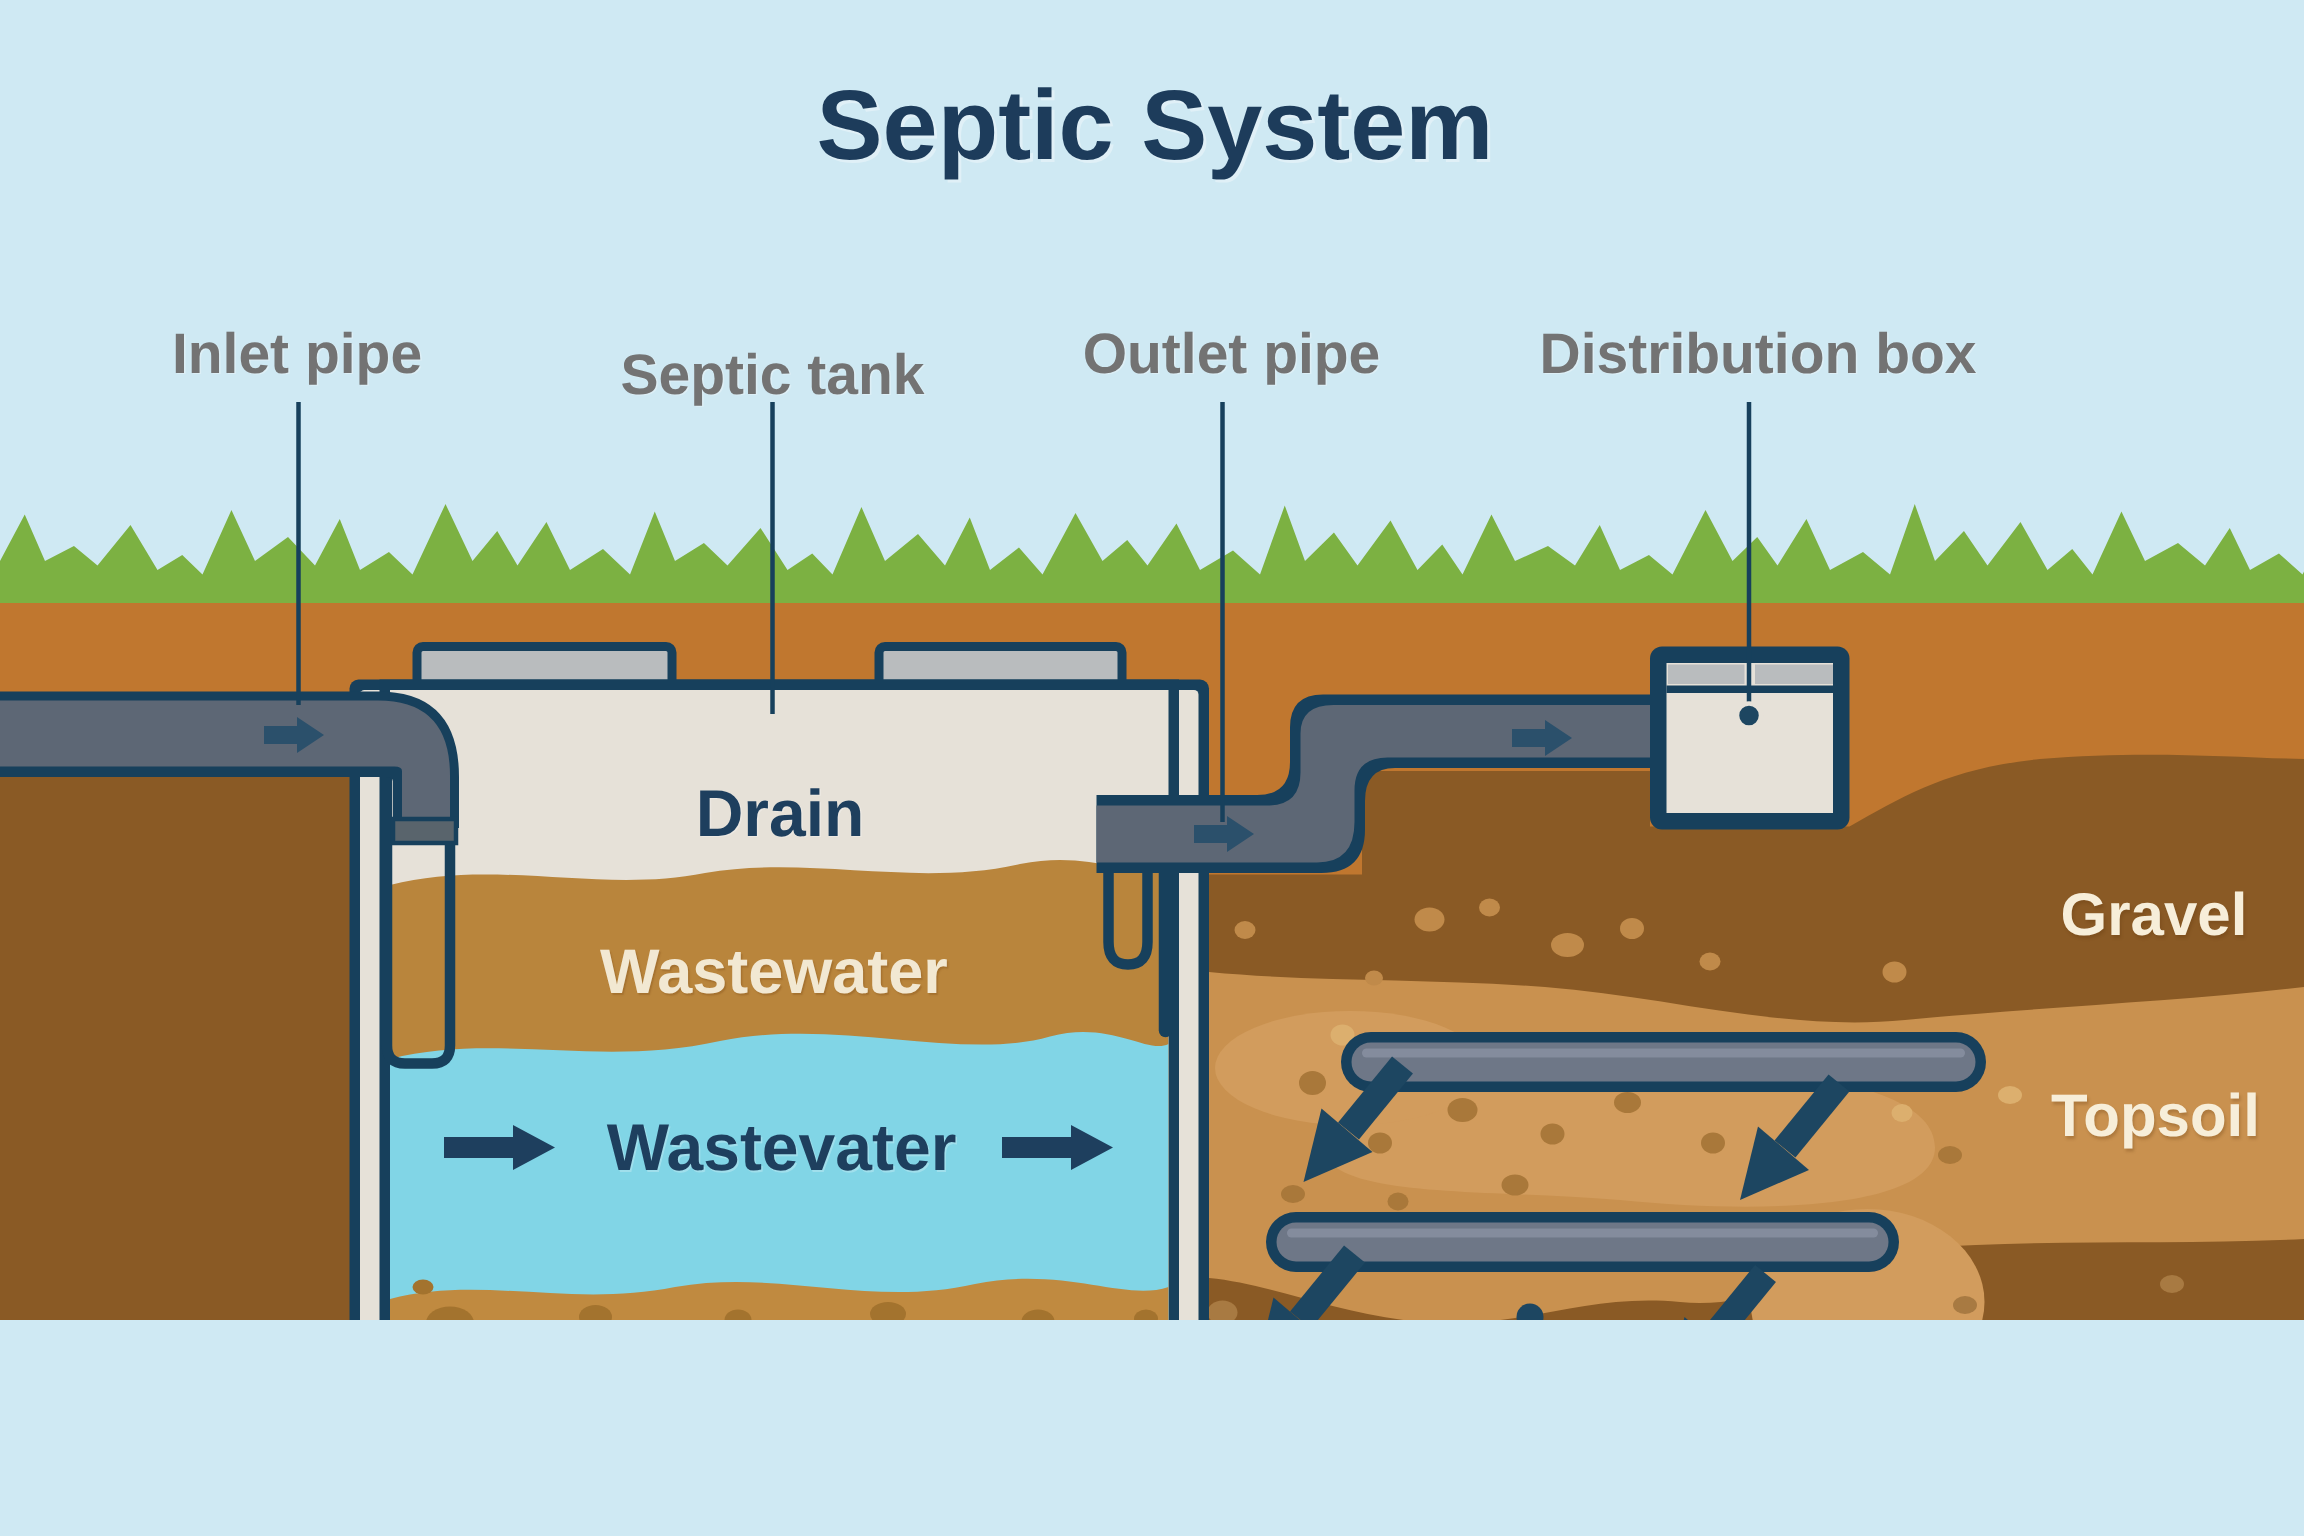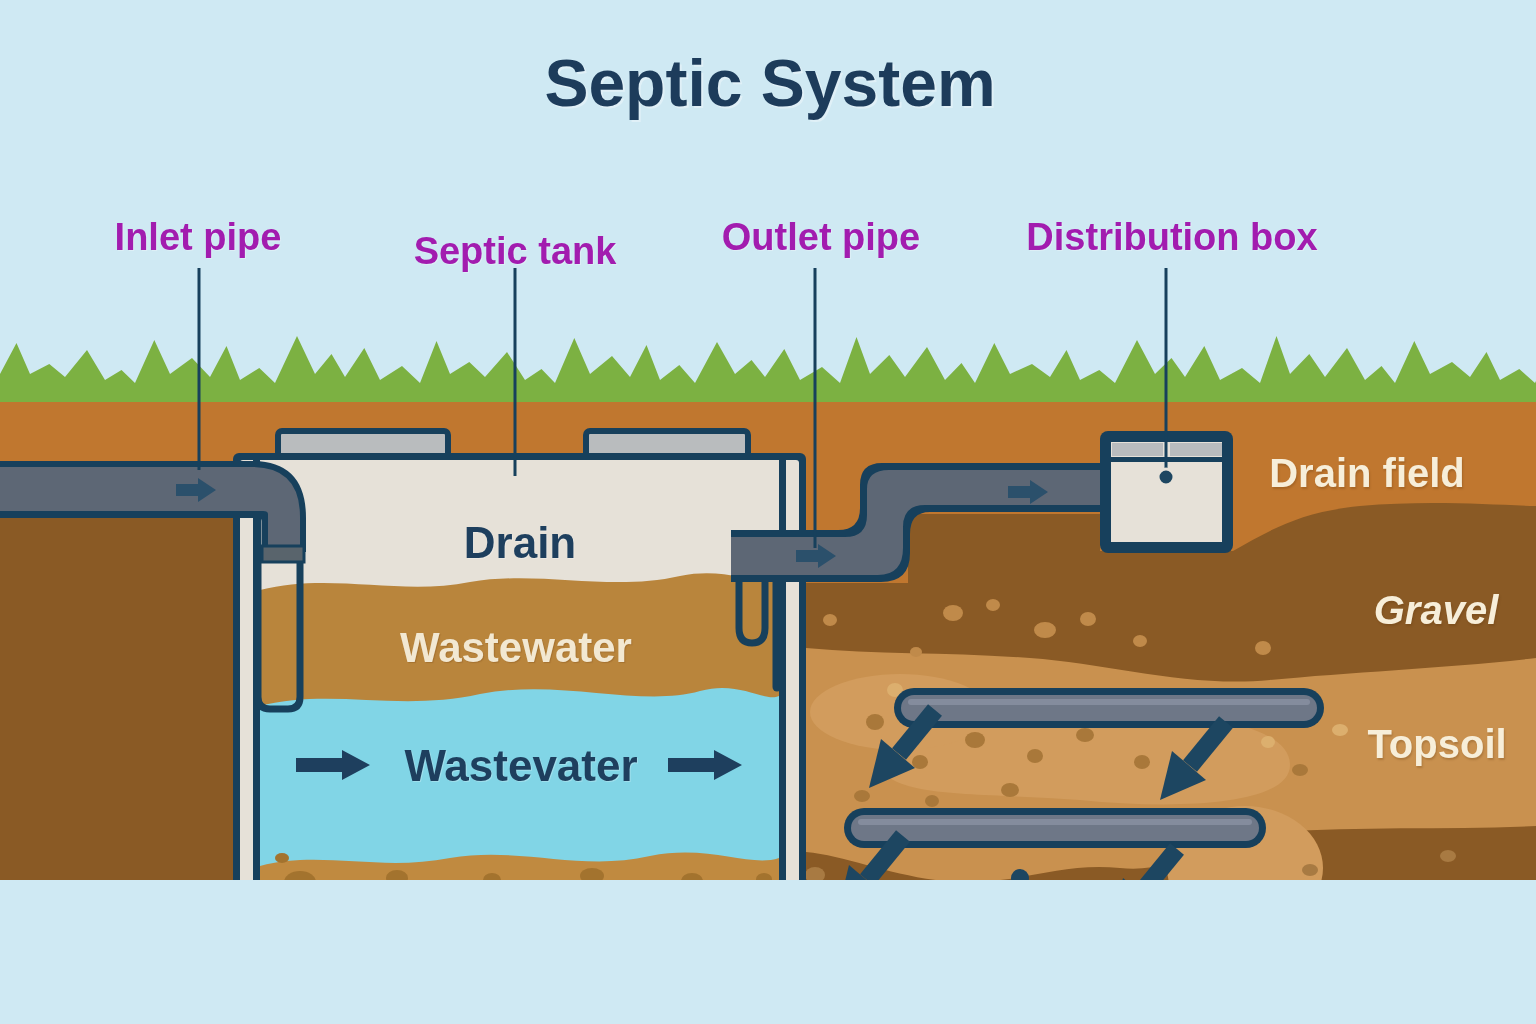--- a/index.html
+++ b/index.html
@@ -3,21 +3,21 @@
 <meta charset="utf-8">
 <style>
   html,body{margin:0;padding:0;background:#cfe9f3;}
   #stage{position:relative;width:1536px;height:880px;overflow:hidden;
          font-family:"Liberation Sans","DejaVu Sans",sans-serif;}
   #scene{position:absolute;left:0;top:0;}
   .txt{position:absolute;transform:translate(-50%,-50%);font-weight:bold;
        white-space:nowrap;text-align:center;line-height:1.18;}
   .title{font-size:66px;color:#1d3c5b;letter-spacing:0px;
          text-shadow:2px 2px 0 rgba(255,255,255,.35);}
-  .toplbl{font-size:38px;color:#a21caf;text-shadow:1px 1px 0 rgba(255,255,255,.3);}
+  .toplbl{font-size:38px;color:#737373;text-shadow:1px 1px 0 rgba(255,255,255,.3);}
   .soillbl{font-size:40px;color:#f7eed9;text-shadow:1px 2px 2px rgba(90,50,10,.25);}
   .wrap2{white-space:normal;width:250px;}
   .tanklbl-dark{font-size:44px;color:#1e3f5e;text-shadow:1px 1px 0 rgba(255,255,255,.25);}
   .tanklbl-cream{font-size:42px;color:#f2e8d2;text-shadow:1px 1px 1px rgba(120,70,20,.3);text-align:right;}
 </style>
 </head>
 <body>
 
 <div id="stage">
 
@@ -215,22 +215,21 @@
   </g>
 </svg>
 
 <div class="txt title" style="left:770px;top:84px;">Septic System</div>
 
 <div class="txt toplbl" style="left:198px;top:237px;">Inlet pipe</div>
 <div class="txt toplbl" style="left:515px;top:251px;">Septic tank</div>
 <div class="txt toplbl" style="left:821px;top:237px;">Outlet pipe</div>
 <div class="txt toplbl" style="left:1172px;top:237px;">Distribution box</div>
 
-<div class="txt soillbl" style="left:1367px;top:474px;">Drain field</div>
-<div class="txt soillbl" style="left:1436px;top:611px;font-style:italic;">Gravel</div>
+<div class="txt soillbl" style="left:1436px;top:611px;">Gravel</div>
 <div class="txt soillbl" style="left:1437px;top:745px;">Topsoil</div>
 <div class="txt soillbl wrap2" style="left:1433px;top:905px;">Original soil</div>
 
 <div class="txt tanklbl-dark" style="left:520px;top:543px;">Drain</div>
 <div class="txt tanklbl-cream" style="left:516px;top:648px;">Wastewater</div>
 <div class="txt tanklbl-dark" style="left:521px;top:766px;">Wastevater</div>
 
 </div>
 
 </body></html>

